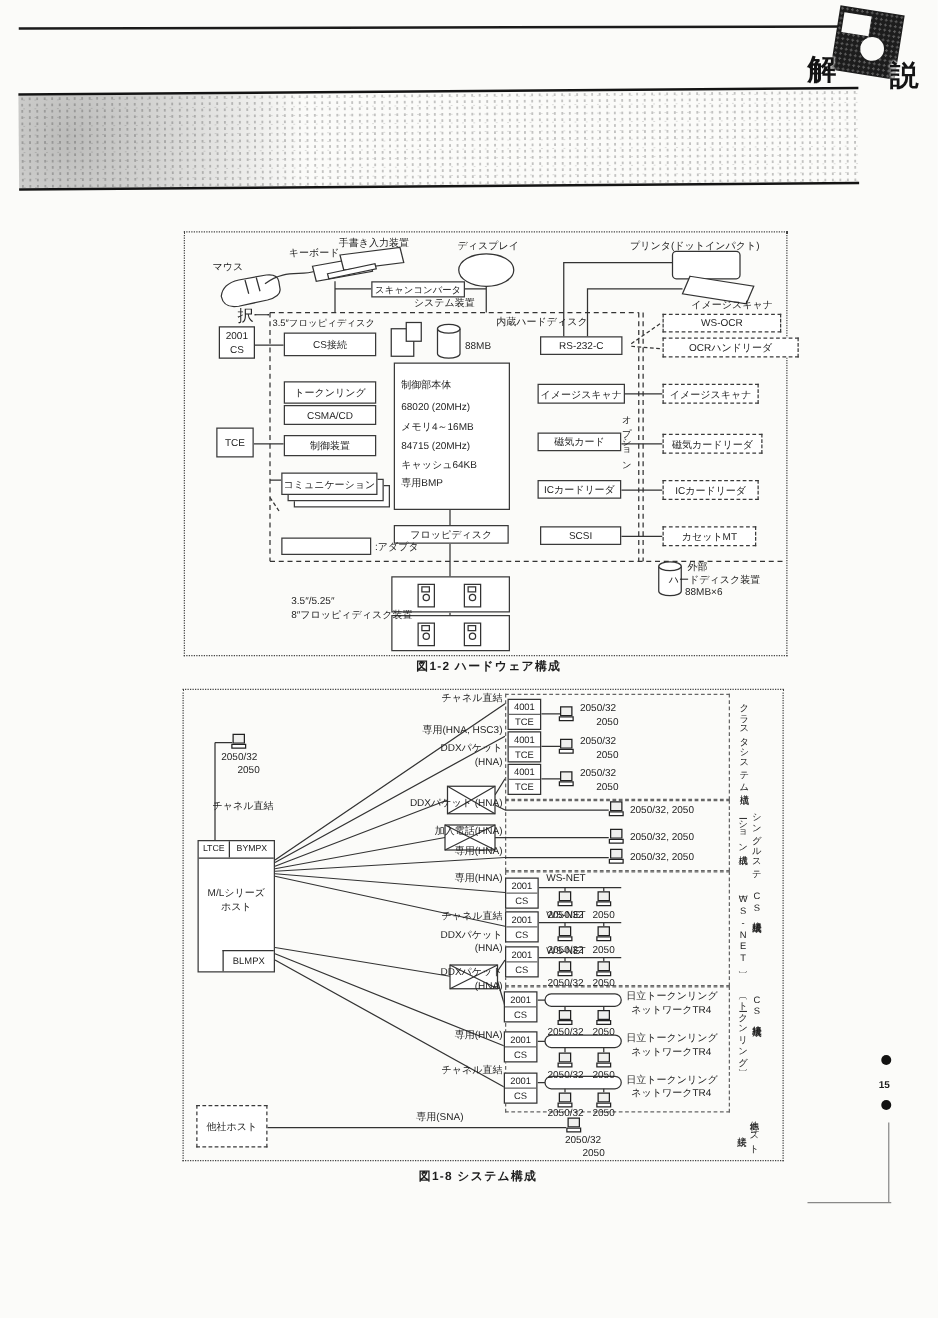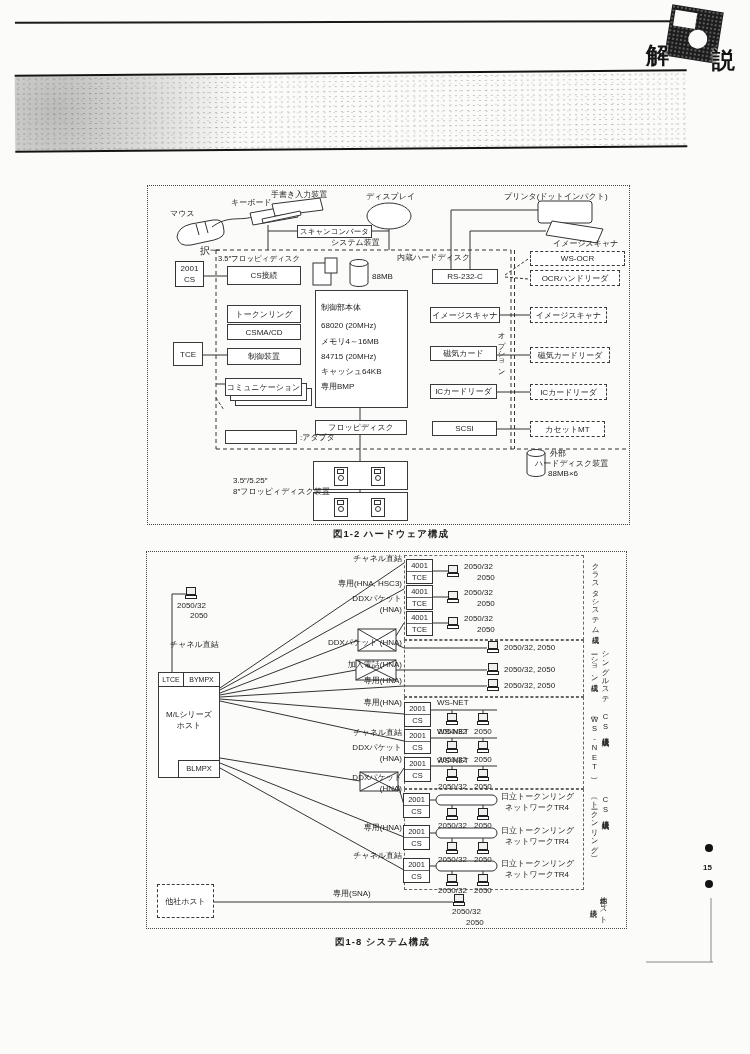--- a/index.html
+++ b/index.html
@@ -147,21 +147,21 @@
   </svg>
 
   <div class="lbl" style="left:170px;top:209px">マウス</div>
   <div class="lbl" style="left:231px;top:198px">キーボード</div>
   <div class="lbl" style="left:271px;top:190px">手書き入力装置</div>
   <div class="lbl" style="left:366px;top:192px">ディスプレイ</div>
   <div class="box" style="left:297px;top:225px;width:75px;height:13px;font-size:7.5px">スキャンコンバータ</div>
   <div class="lbl" style="left:331px;top:238px">システム装置</div>
   <div class="lbl" style="left:504px;top:192px">プリンタ(ドットインパクト)</div>
   <div class="lbl" style="left:553px;top:239px">イメージスキャナ</div>
-  <div class="lbl" style="left:200px;top:245px;font-size:10px">択一</div>
+  <div class="lbl" style="left:190px;top:245px;font-size:13px">択一</div>
   <div class="lbl" style="left:397px;top:253px">内蔵ハードディスク</div>
   <div class="lbl" style="left:218px;top:254px;font-size:7.5px">3.5″フロッピィディスク</div>
   <div class="lbl" style="left:372px;top:272px">88MB</div>
 
   <div class="cs2001" style="left:175px;top:261px">
     <span>2001</span>
     <span>CS</span>
   </div>
   <div class="box" style="left:227px;top:266px;width:74px;height:19px">CS接続</div>
   <div class="box" style="left:227px;top:305px;width:74px;height:18px">トークンリング</div>
@@ -184,21 +184,21 @@
   <div class="box" style="left:315px;top:420px;width:92px;height:15px">フロッピディスク</div>
 
   <div class="box" style="left:432px;top:269px;width:66px;height:15px">RS-232-C</div>
   <div class="box" style="left:430px;top:307px;width:70px;height:16px">イメージスキャナ</div>
   <div class="box" style="left:430px;top:346px;width:67px;height:15px">磁気カード</div>
   <div class="box" style="left:430px;top:384px;width:67px;height:15px">ICカードリーダ</div>
   <div class="box" style="left:432px;top:421px;width:65px;height:15px">SCSI</div>
   <div class="lbl vt" style="left:497px;top:327px;height:54px">オプション</div>
 
   <div class="dbx" style="left:530px;top:251px;width:95px;height:15px">WS-OCR</div>
-  <div class="dbx" style="left:530px;top:270px;width:90px;height:16px">OCRハンドリーダ</div>
+  <div class="dbx" style="left:530px;top:270px;width:109px;height:16px">OCRハンドリーダ</div>
   <div class="dbx" style="left:530px;top:307px;width:77px;height:16px">イメージスキャナ</div>
   <div class="dbx" style="left:530px;top:347px;width:80px;height:16px">磁気カードリーダ</div>
   <div class="dbx" style="left:530px;top:384px;width:77px;height:16px">ICカードリーダ</div>
   <div class="dbx" style="left:530px;top:421px;width:75px;height:16px">カセットMT</div>
   <div class="lbl" style="left:550px;top:449px">外部</div>
   <div class="lbl" style="left:535px;top:459px">ハードディスク装置</div>
   <div class="lbl" style="left:548px;top:469px">88MB×6</div>
 
   <div class="box" style="left:313px;top:461px;width:95px;height:29px"></div>
   <div class="box" style="left:313px;top:492px;width:95px;height:29px"></div>

